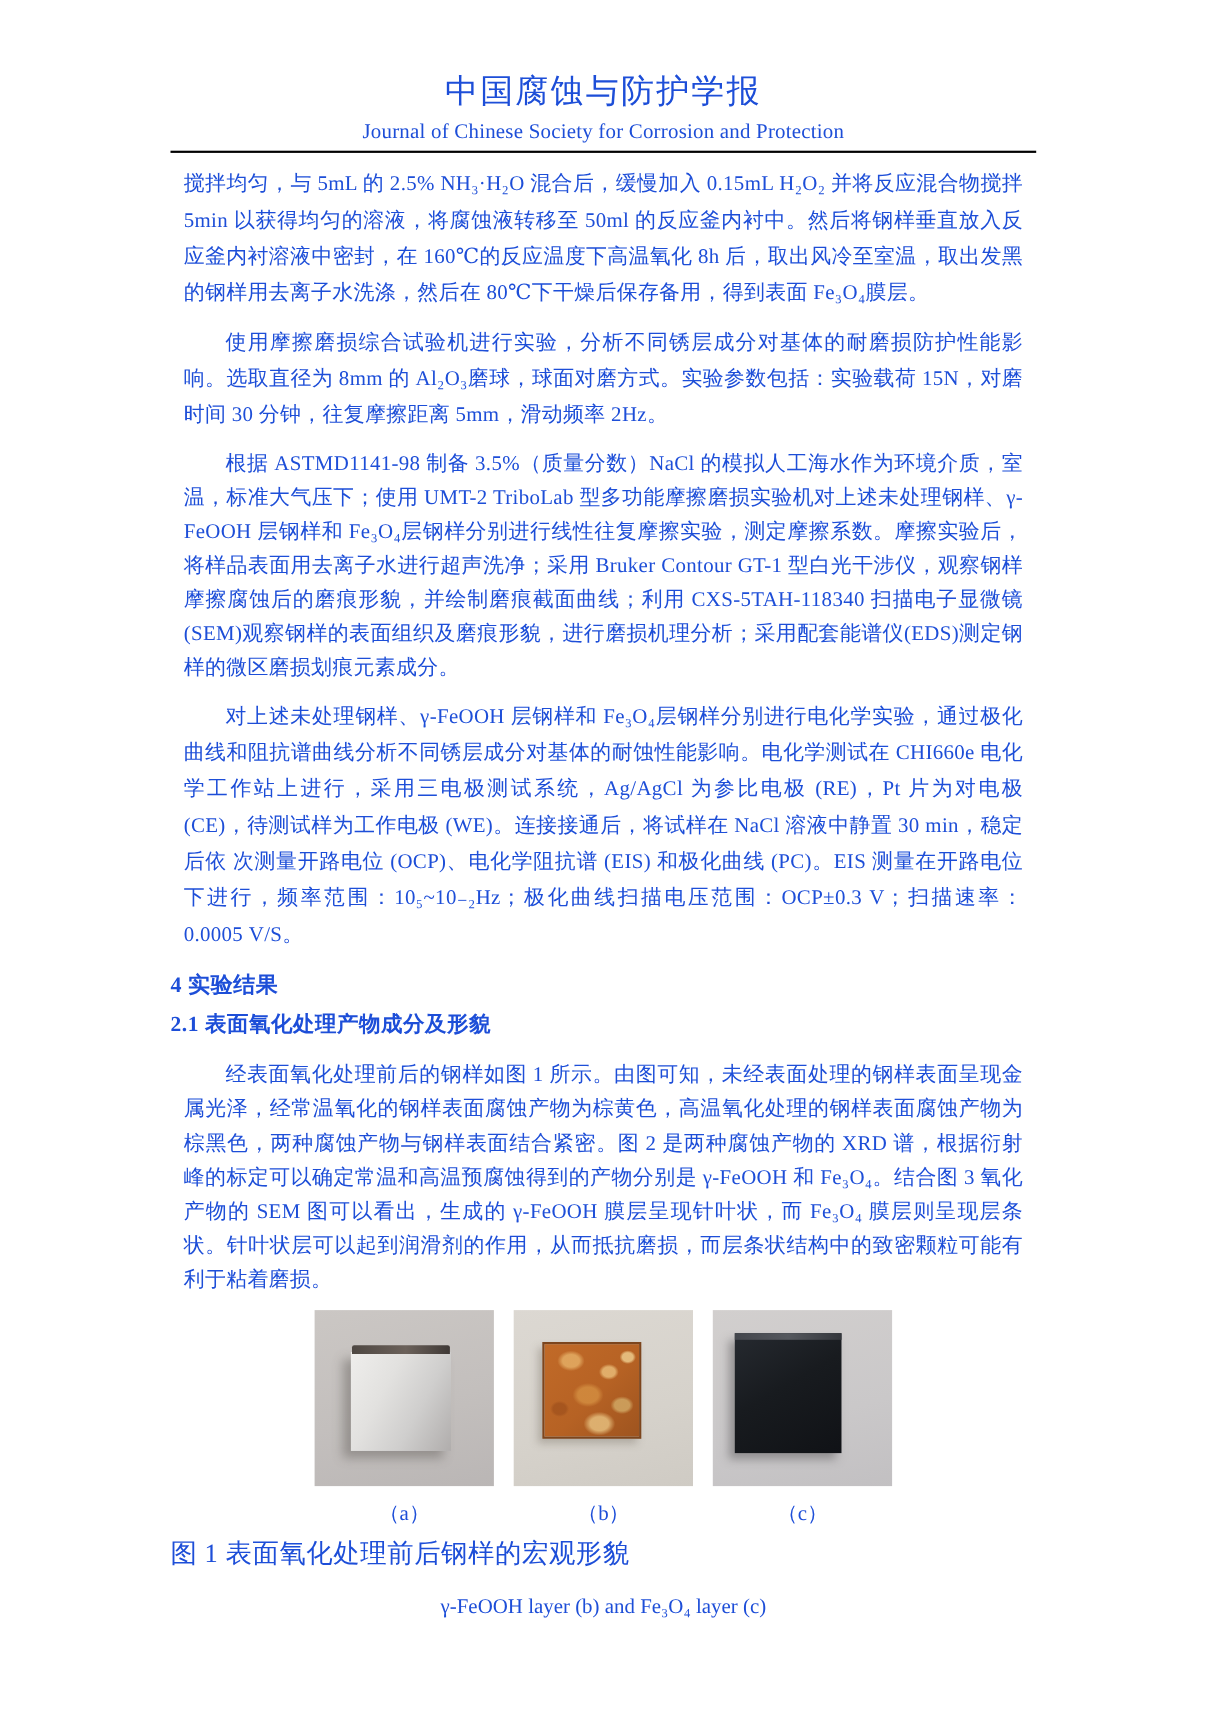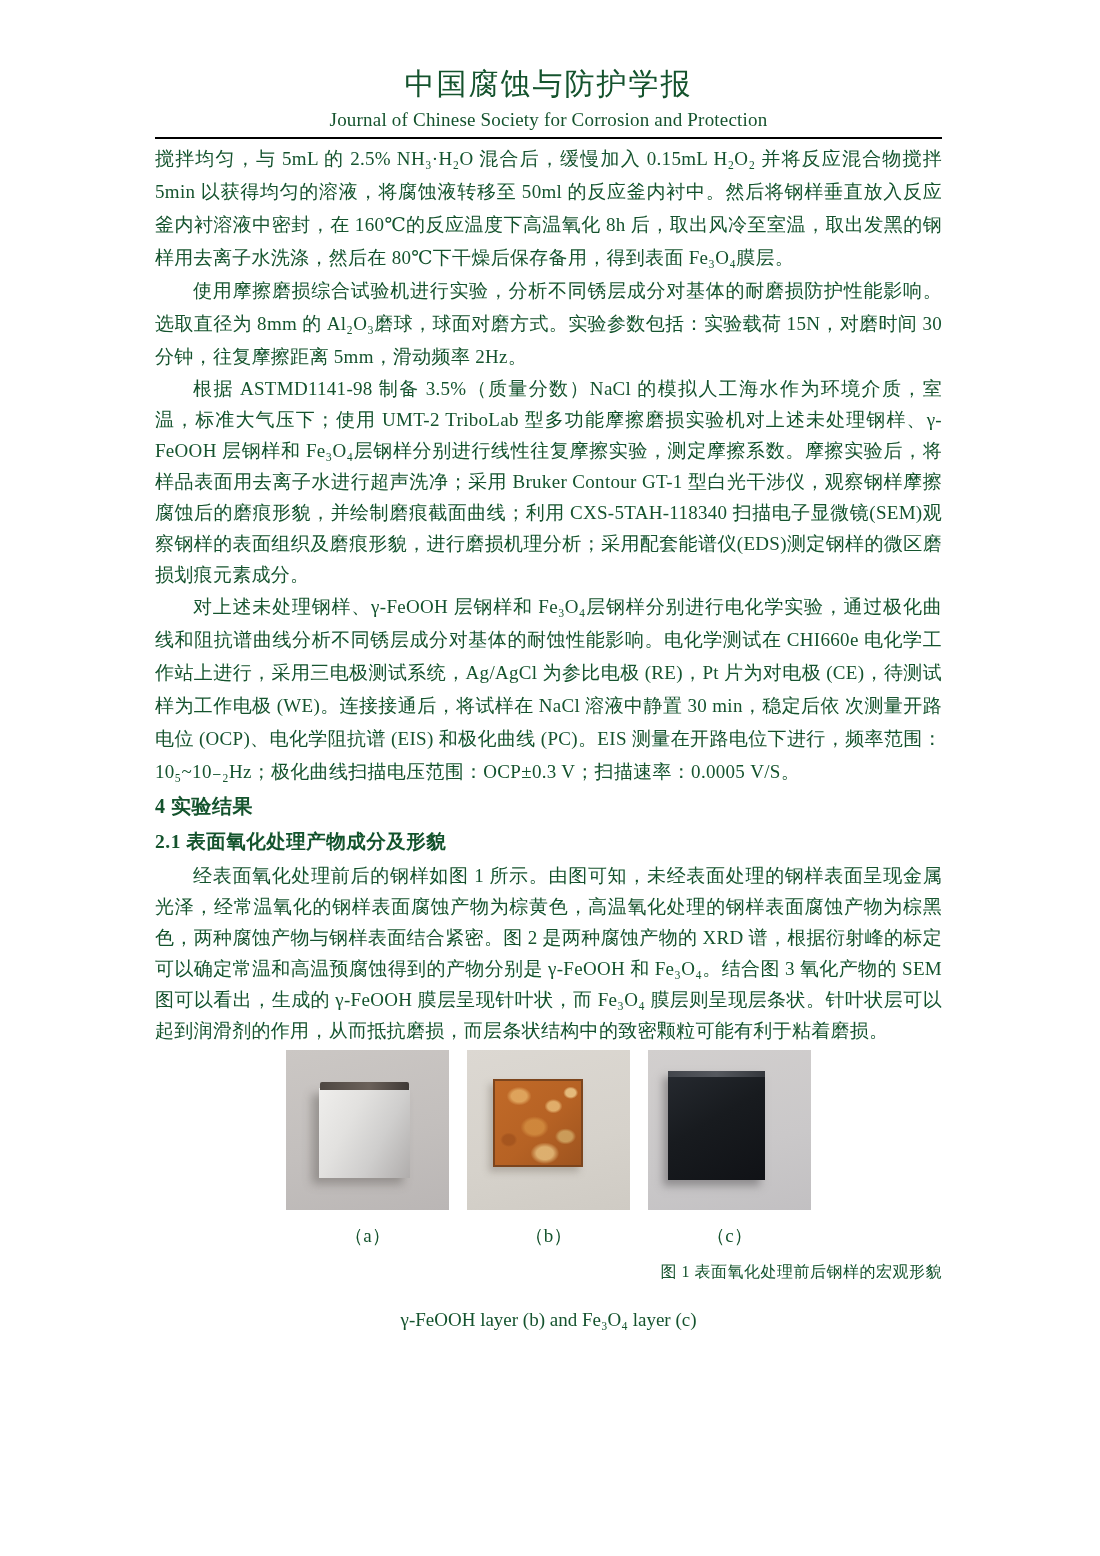--- a/index.html
+++ b/index.html
@@ -2,41 +2,41 @@
 <html><head>
 <meta charset="utf-8">
 <style>
   html,body { margin:0; padding:0; background:#ffffff; }
   .page {
     position:relative;
     width:1100px; height:1556px;
     box-sizing:border-box;
     padding:64px 158px 0 155px;
     background:#ffffff;
-    color:#14532d;
+    color:#1d4ed8;
     font-family:"Liberation Serif","DejaVu Serif",serif;
   }
   .title-zh {
     text-align:center;
     font-size:30px; line-height:40px;
     letter-spacing:2px;
   }
   .title-en {
     text-align:center;
     font-size:19px; line-height:28px;
     margin-top:2px;
     letter-spacing:0.2px;
   }
   .header-rule {
     border-bottom:2.5px solid #000;
     margin-top:3px;
   }
   main { margin-top:3px; }
   p.body {
-    margin:0;
+    margin:12px;
     font-size:19px;
     line-height:33px;
     text-align:justify;
     letter-spacing:0.3px;
   }
   p.indent { text-indent:2em; }
   p.tight { line-height:31px; }
   h2.sec {
     margin:0; font-size:20px; line-height:36px; font-weight:bold; letter-spacing:0.5px;
   }
@@ -84,21 +84,21 @@
   }
   .sample-c .bevel {
     position:absolute; left:0; top:0; width:100%; height:6px;
     background:linear-gradient(90deg,#43464c,#55585e 50%,#34373c);
   }
   .label-row {
     display:flex; justify-content:center; gap:18px; margin-top:14px;
   }
   .label-cell { width:163px; text-align:center; font-size:19px; line-height:24px; }
   .caption-zh {
-    text-align:right; font-size:16px; line-height:28px; margin-top:10px; letter-spacing:0.5px;
+    text-align:left; font-size:24px; line-height:28px; margin-top:10px; letter-spacing:0.5px;
   }
   .caption-en1 {
     text-align:center; font-size:19px; line-height:28px; margin-top:12px;
   }
   .caption-en2 {
     text-align:center; font-size:19px; line-height:28px; margin-top:20px;
   }
 </style>
 </head>
 <body>

